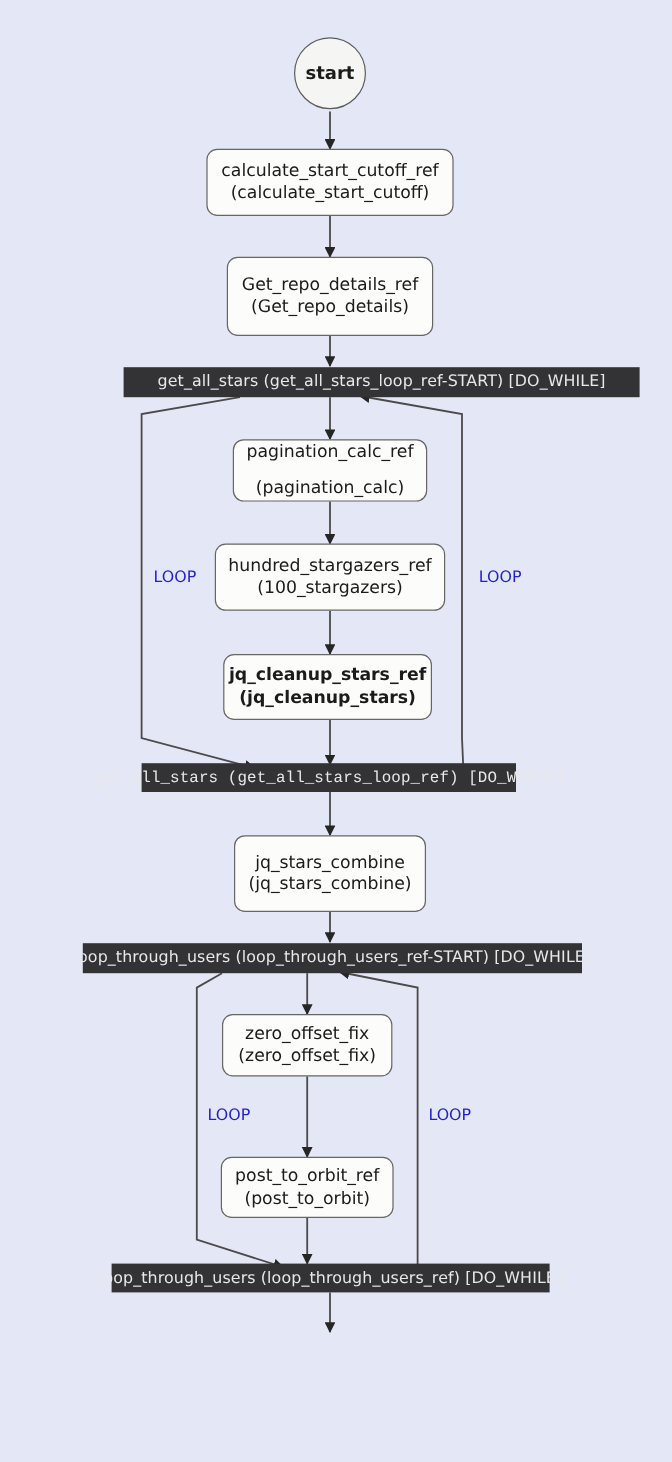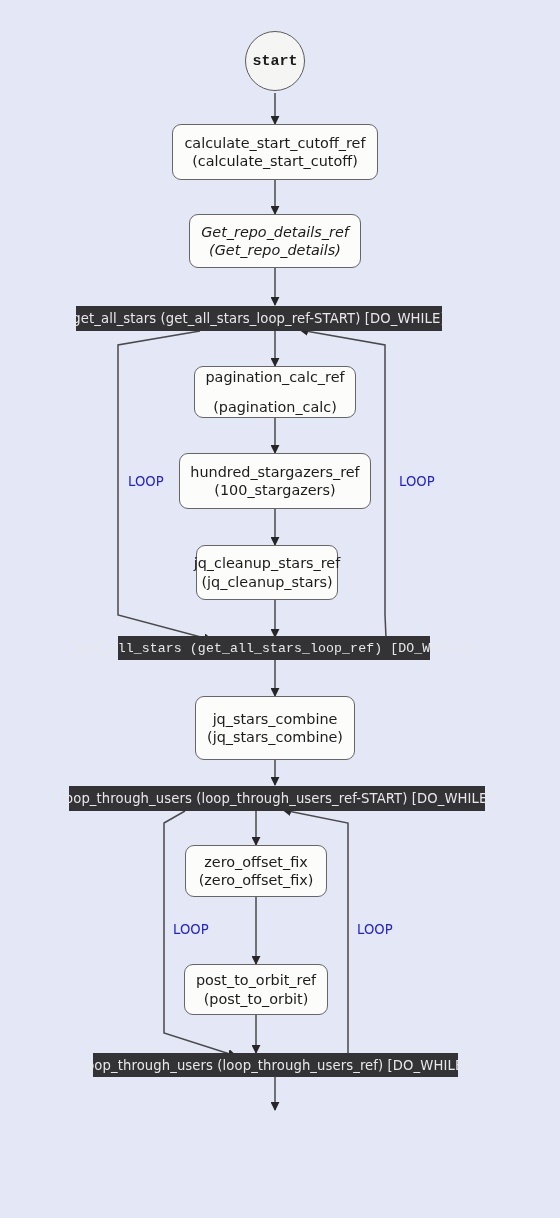--- a/index.html
+++ b/index.html
@@ -121,49 +121,49 @@
       <path d="M 256 1015 L 256 1053"></path>
 
       <path d="M 185 811 L 164 823 L 164 1033 L 236 1056"></path>
 
       <path d="M 348 1054 L 348 1033 L 348 823 L 283 810"></path>
 
       <path d="M 275 1077 L 275 1110"></path>
     </g>
   </svg>
 
-  <div class="node terminal" style="left:245px; top:31px; width:60px; height:60px;font-family:Liberation Mono, monospace;">
+  <div class="node terminal" style="left:245px; top:31px; width:60px; height:60px;">
     <span>start</span>
   </div>
 
   <div class="node process" style="left:172px; top:124px; width:206px; height:56px;">
     <span class="l1">calculate_start_cutoff_ref</span>
     <span class="l2">(calculate_start_cutoff)</span>
   </div>
 
-  <div class="node process" style="left:189px; top:214px; width:172px; height:54px;font-style:italic;">
+  <div class="node process" style="left:189px; top:214px; width:172px; height:66px;">
     <span class="l1">Get_repo_details_ref</span>
     <span class="l2">(Get_repo_details)</span>
   </div>
 
-  <div class="node loopbar" style="left:76px; top:306px; width:366px; height:25px;">
+  <div class="node loopbar" style="left:103px; top:306px; width:430px; height:25px;">
     <span>get_all_stars (get_all_stars_loop_ref-START) [DO_WHILE]</span>
   </div>
 
   <div class="node process" style="left:194px; top:366px; width:162px; height:52px;gap:12px;">
     <span class="l1">pagination_calc_ref</span>
     <span class="l2">(pagination_calc)</span>
   </div>
 
   <div class="node process" style="left:179px; top:453px; width:192px; height:56px;">
     <span class="l1">hundred_stargazers_ref</span>
     <span class="l2">(100_stargazers)</span>
   </div>
 
-  <div class="node process" style="left:196px; top:545px; width:142px; height:55px;">
+  <div class="node process" style="left:186px; top:545px; width:174px; height:55px;font-weight:bold;">
     <span class="l1">jq_cleanup_stars_ref</span>
     <span class="l2">(jq_cleanup_stars)</span>
   </div>
 
   <div class="node loopbar" style="left:118px; top:636px; width:312px; height:24px;font-family:Liberation Mono, monospace;">
     <span>get_all_stars (get_all_stars_loop_ref) [DO_WHILE]</span>
   </div>
 
   <div class="node process" style="left:195px; top:696px; width:160px; height:64px;">
     <span class="l1">jq_stars_combine</span>

